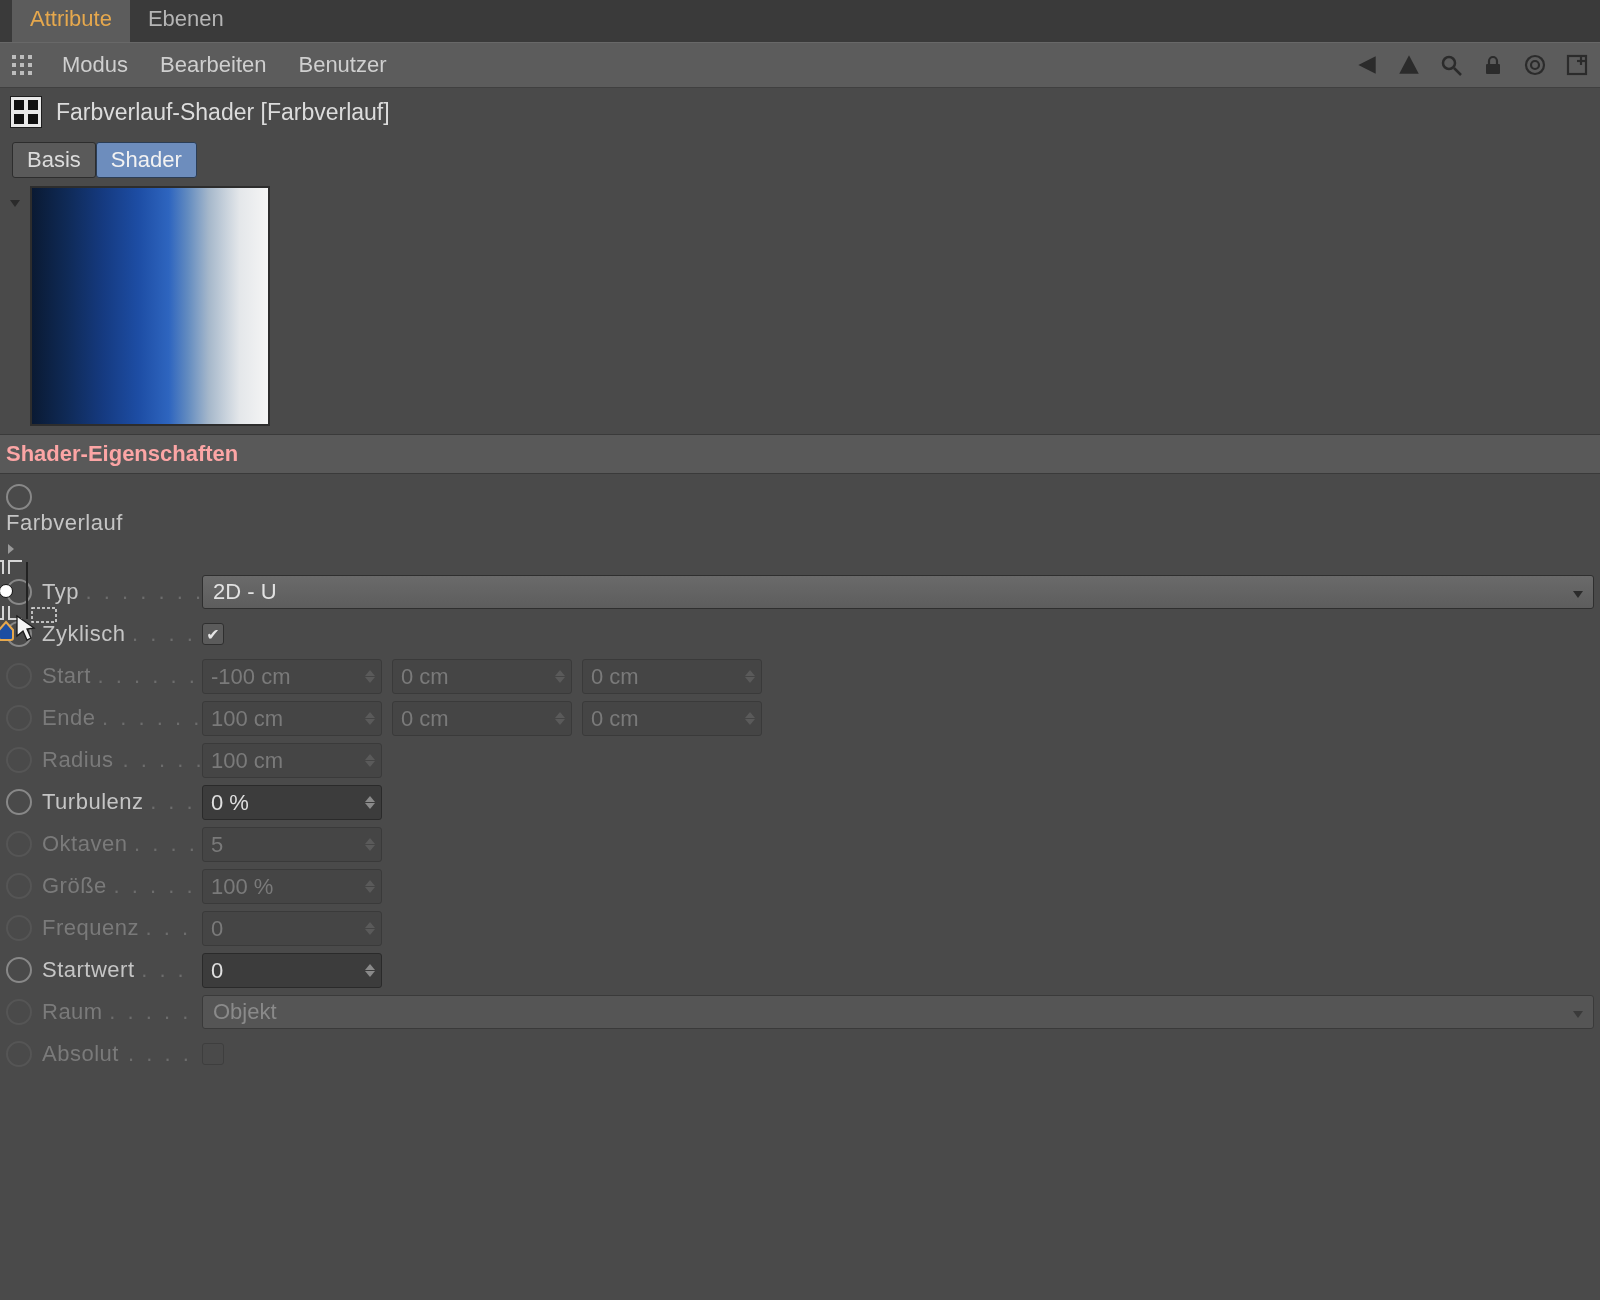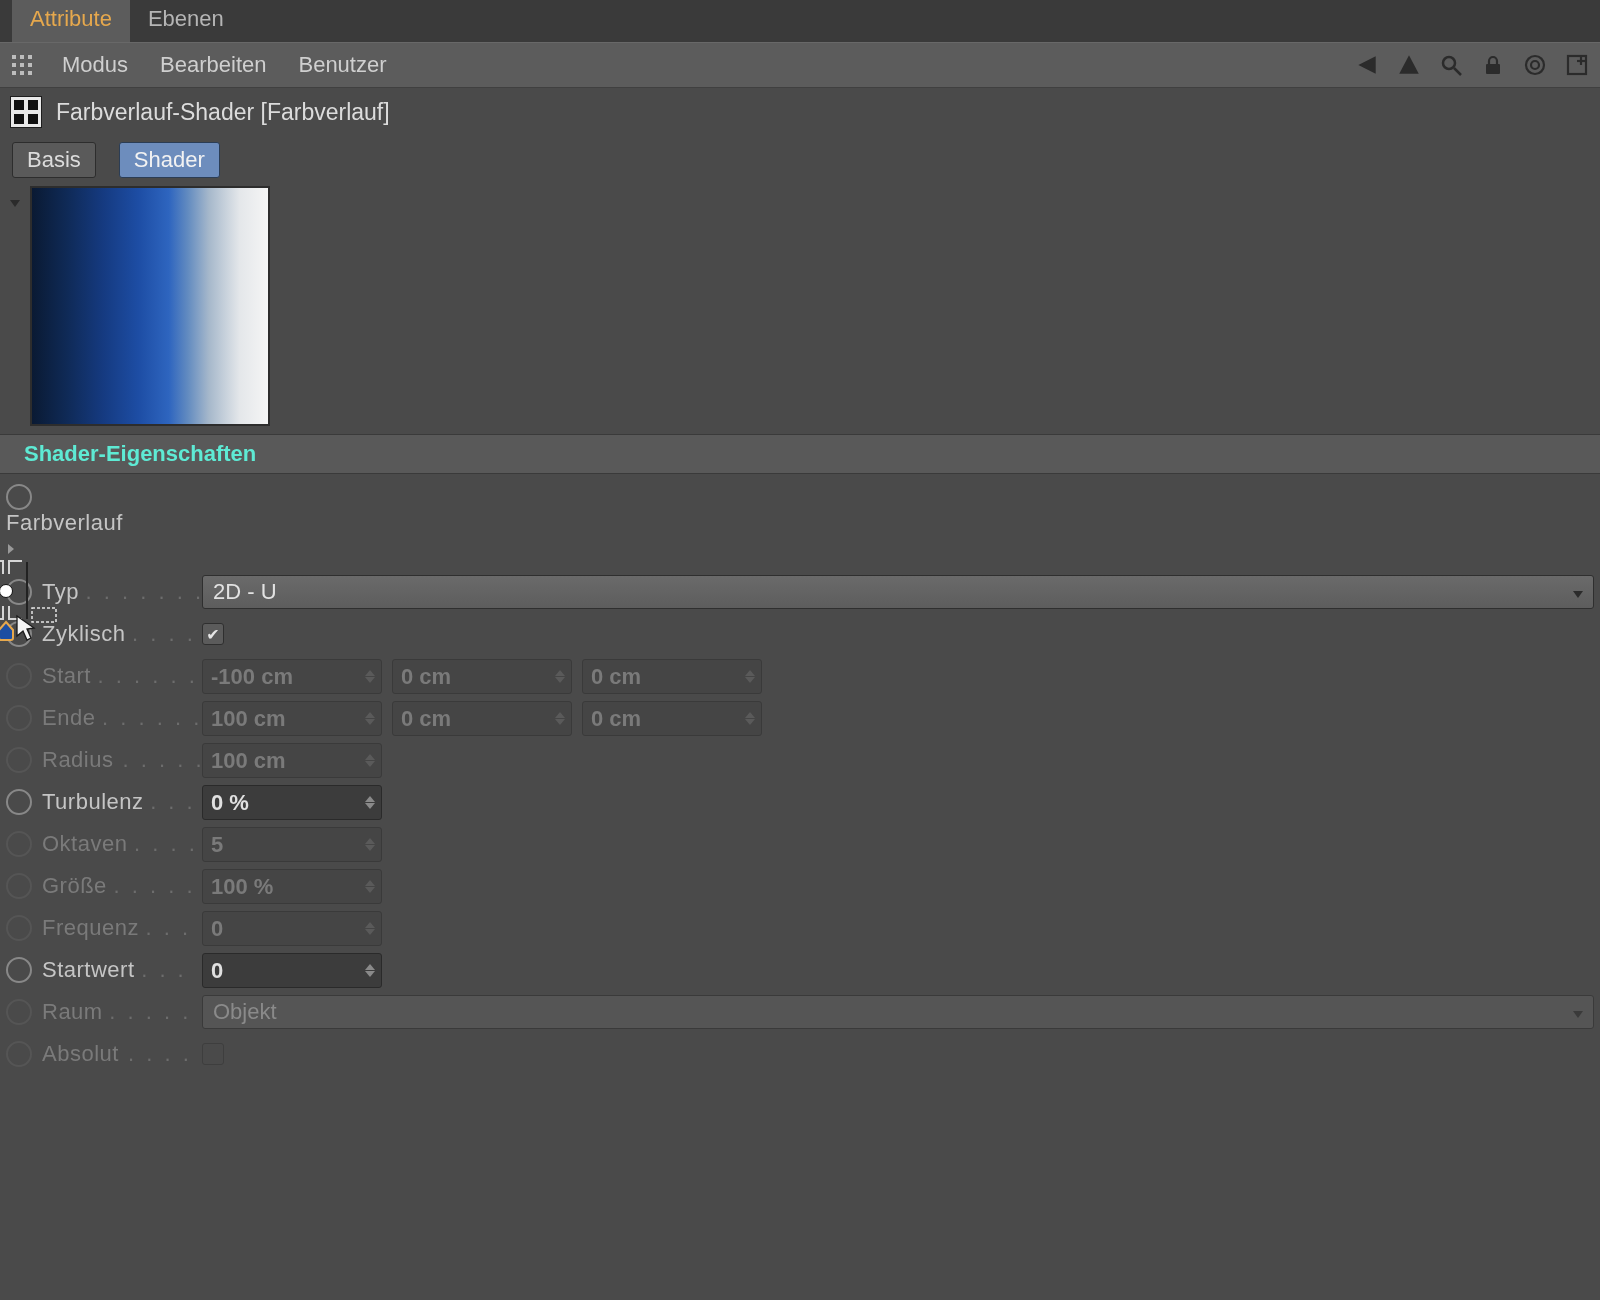--- a/index.html
+++ b/index.html
@@ -79,21 +79,21 @@
   .objrow .obj-icon .sq.b { right: 3px; top: 3px; }
   .objrow .obj-icon .sq.c { left: 3px; bottom: 3px; }
   .objrow .obj-icon .sq.d { right: 3px; bottom: 3px; }
   .objrow .obj-title {
     color: #dcdcdc;
     font-size: 23px;
   }
   
   .subtabs {
     display: flex;
-    gap: 23px;
+    gap: 0;
     padding: 6px 12px 8px 12px;
     background: #4a4a4a;
   }
   .subtab {
     padding: 4px 14px;
     background: #5a5a5a;
     color: #dcdcdc;
     border: 1px solid #2d2d2d;
     border-radius: 3px;
     cursor: pointer;
@@ -118,23 +118,23 @@
     width: 236px;
     height: 236px;
     border: 2px solid #2d2d2d;
     background: linear-gradient(to right,
       #0a1a33 0%, #0f2a57 15%, #153a80 30%, #1d4da4 45%,
       #2e65bf 58%, #628bc0 66%, #a6b8cb 75%, #e4e7ea 88%, #f5f5f5 100%);
   }
   
   .prophdr {
     background: #595959;
-    color: #5eead4;
+    color: #fca5a5;
     font-weight: 600;
-    padding: 6px 24px;
+    padding: 6px 6px;
     border-top: 1px solid #3a3a3a;
     border-bottom: 1px solid #3a3a3a;
   }
   
   .props {
     padding: 6px 6px 0 6px;
   }
   .prow {
     display: flex;
     align-items: center;
@@ -246,21 +246,20 @@
     height: 32px;
     display: flex;
     align-items: center;
     background: #3c3c3c;
     border: 1px solid #2a2a2a;
     border-radius: 3px;
     color: #e0e0e0;
     padding: 1px 22px 0 8px;
     margin-right: 10px;
     position: relative;
-    font-weight: bold;
   }
   .num.dim { background: #454545; color: #7a7a7a; border-color: #3a3a3a; }
   .num .steppers {
     position: absolute; right: 2px; top: 0; bottom: 0;
     width: 18px;
     display: flex; flex-direction: column; justify-content: center; gap: 1px;
   }
   .num .steppers .st {
     width: 0; height: 0; margin: 0 auto;
     border-left: 5px solid transparent;

